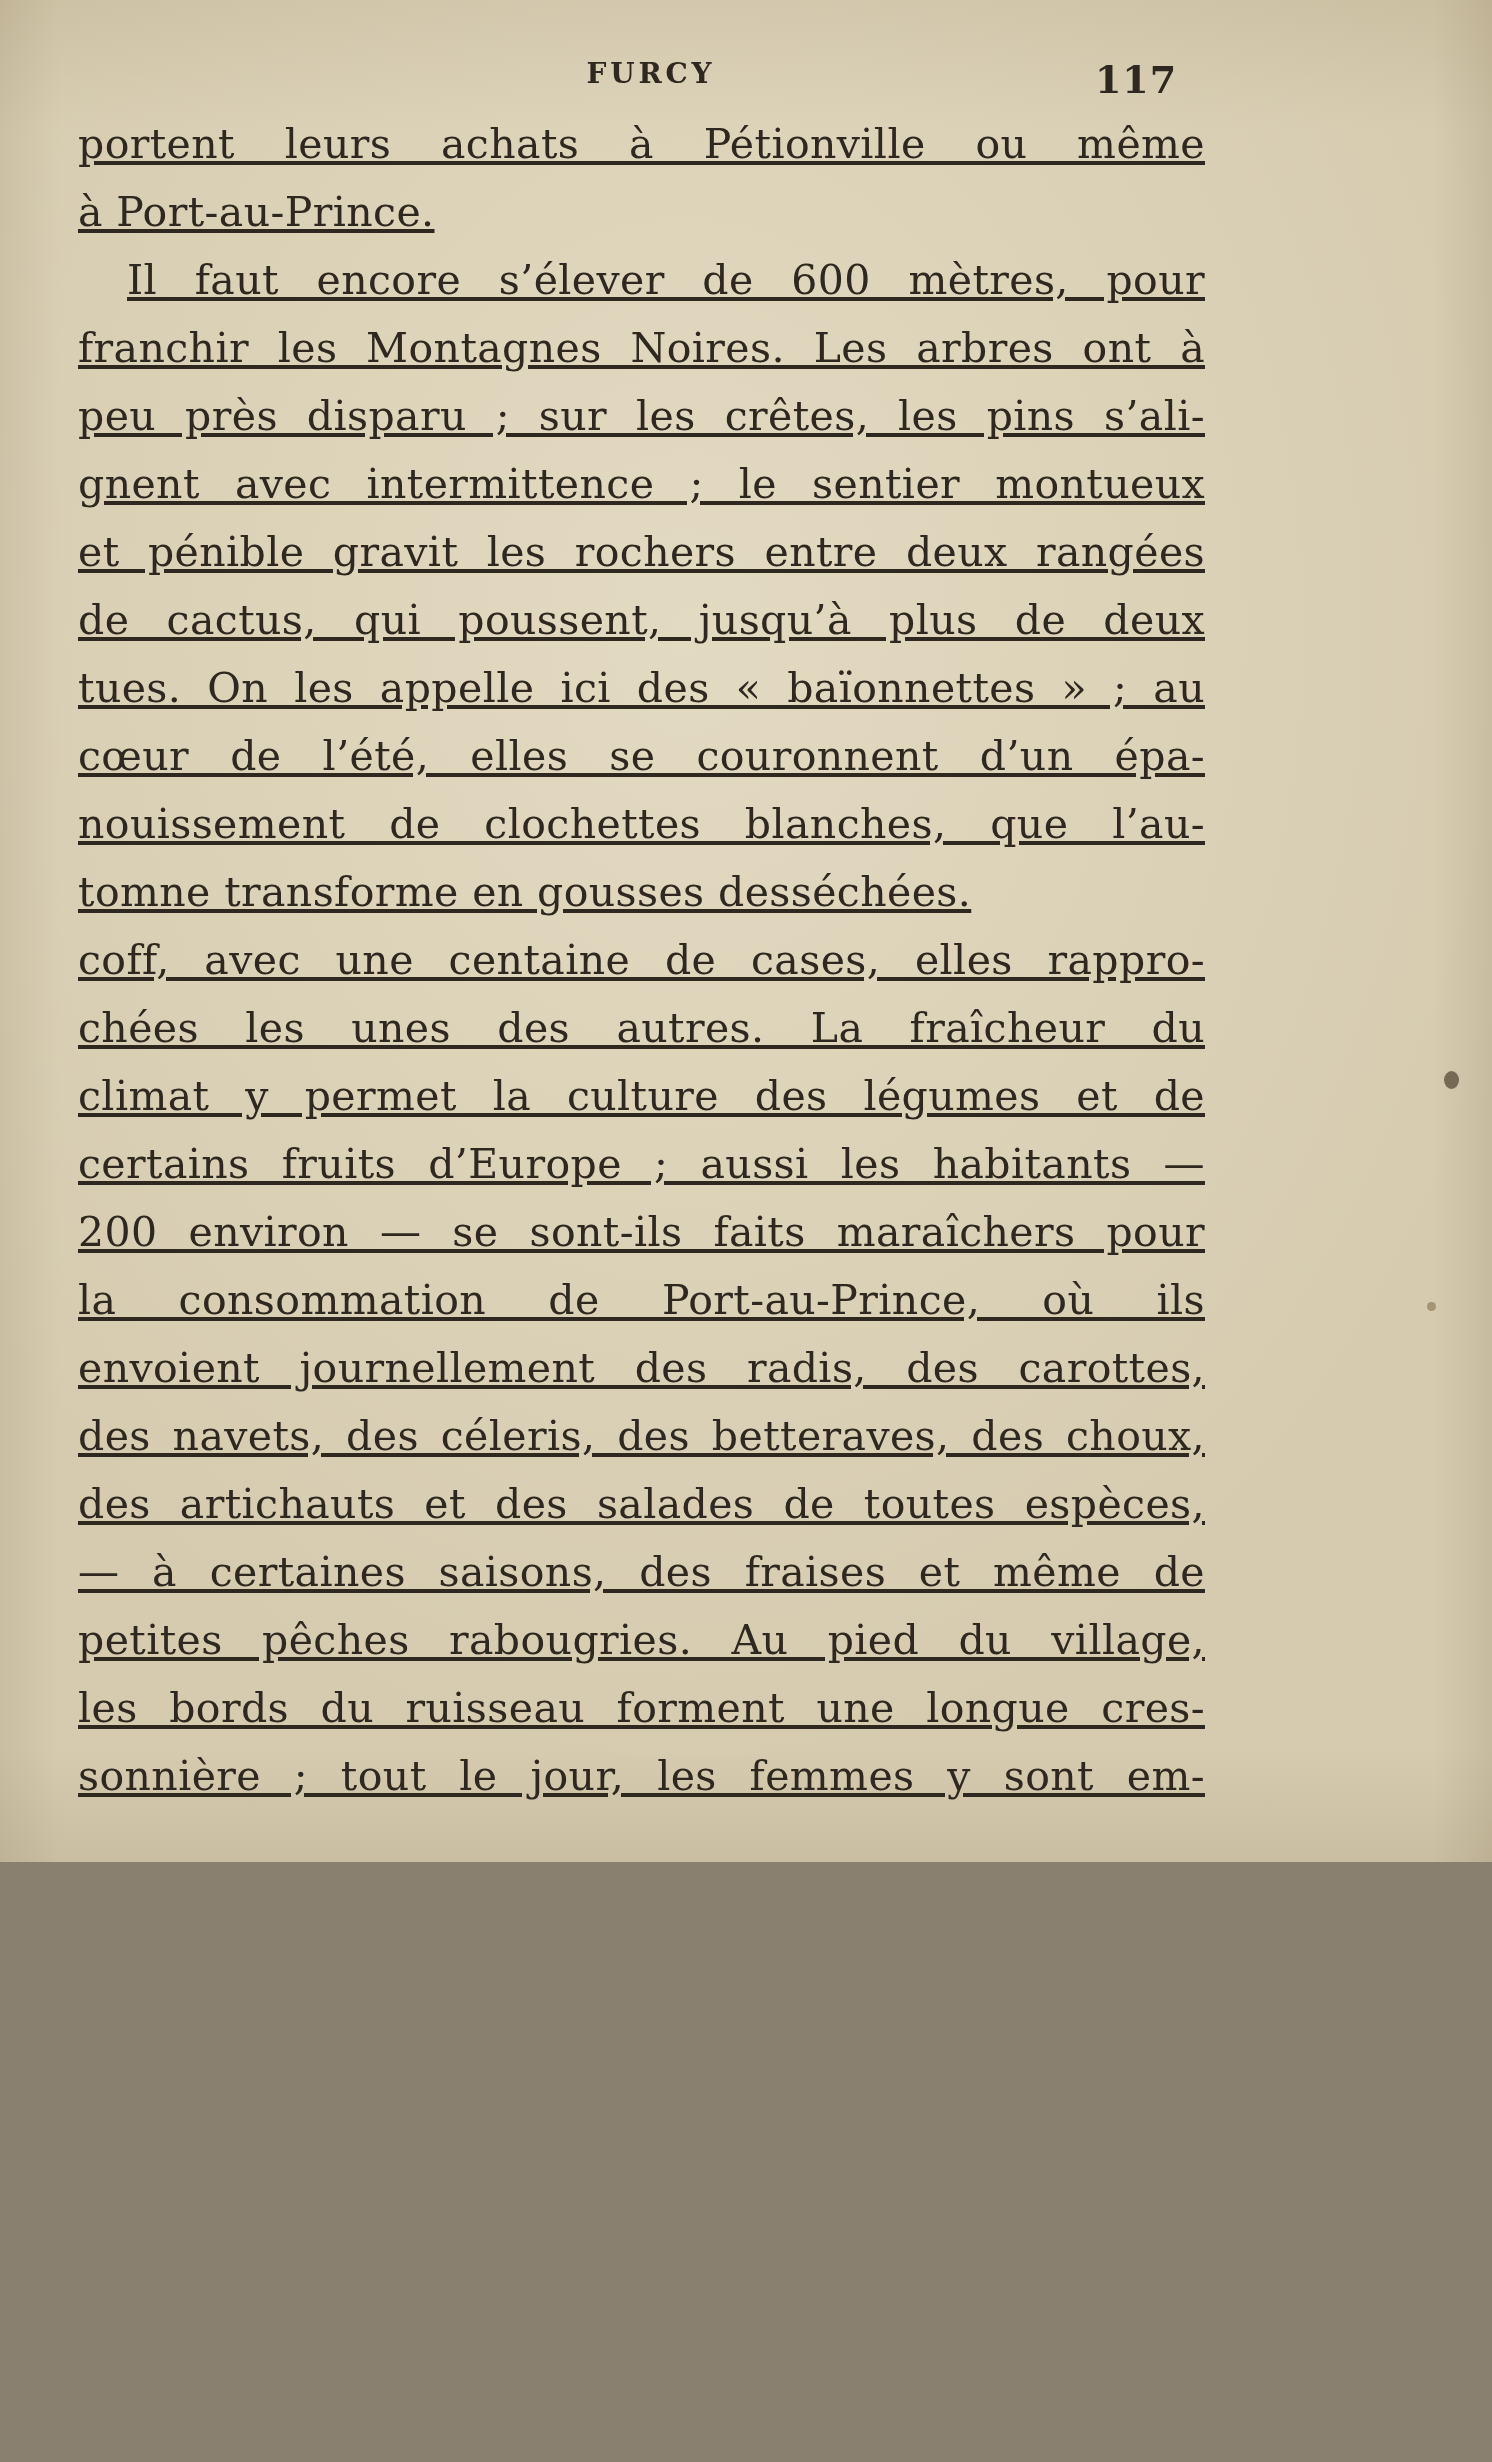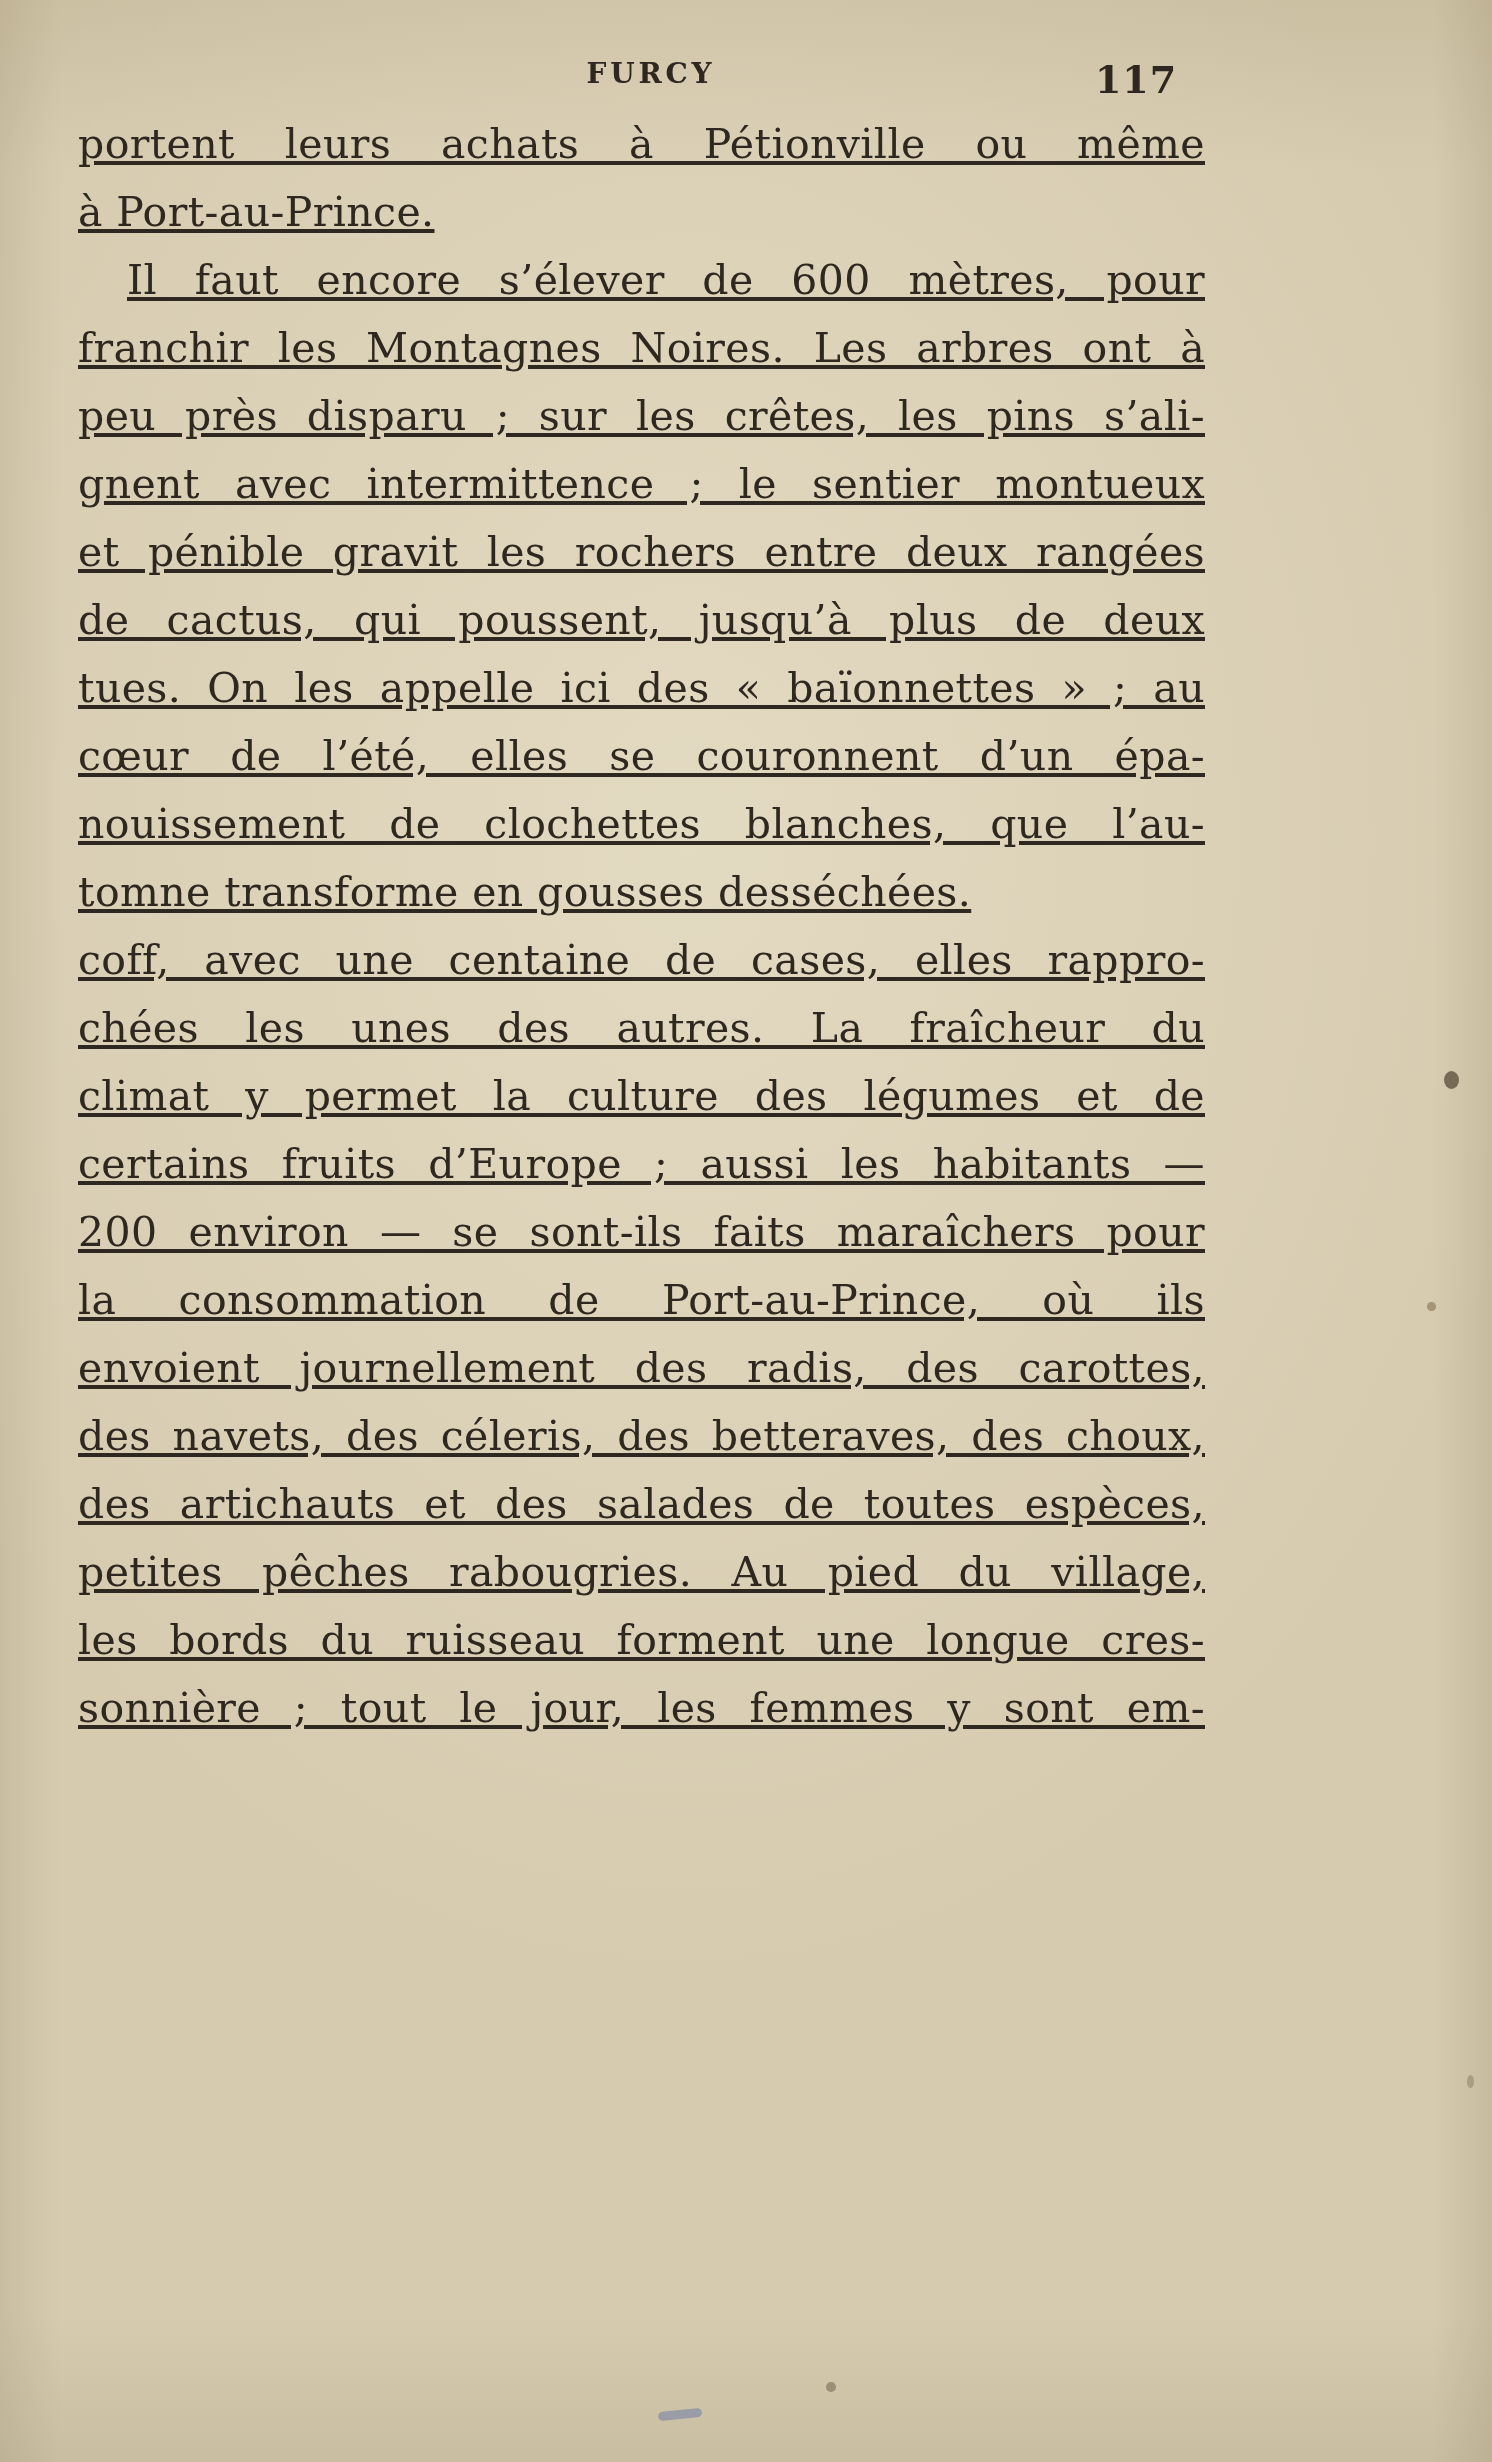--- a/index.html
+++ b/index.html
@@ -3,21 +3,21 @@
 <meta charset="utf-8">
 <style>
   html, body {
     margin: 0;
     padding: 0;
     background: #8a8070;
   }
   .page {
     position: relative;
     width: 1492px;
-    height: 2462px;
+    height: 1862px;
     overflow: hidden;
     color: var(--ink, #2e2820);
     background-color: var(--paper, #d6cbaf);
     background-image:
       radial-gradient(ellipse 1232px 1611px at 46% 34%, rgba(255,252,236,0.30), rgba(0,0,0,0) 72%),
       linear-gradient(90deg, rgba(110,92,62,0.12) 0%, rgba(0,0,0,0) 4%, rgba(0,0,0,0) 96%, rgba(110,92,62,0.14) 100%),
       linear-gradient(0deg, rgba(110,92,62,0.12) 0%, rgba(0,0,0,0) 6%, rgba(0,0,0,0) 93%, rgba(150,132,96,0.16) 100%);
     font-family: "DejaVu Serif", "Liberation Serif", serif;
   }
   .header-row {
@@ -107,20 +107,21 @@
     <div class="line left">tomne transforme en gousses desséchées.</div>
     <div class="line">coff, avec une centaine de cases, elles rappro-</div>
     <div class="line">chées les unes des autres. La fraîcheur du</div>
     <div class="line">climat y permet la culture des légumes et de</div>
     <div class="line">certains fruits d’Europe ; aussi les habitants —</div>
     <div class="line">200 environ — se sont-ils faits maraîchers pour</div>
     <div class="line">la consommation de Port-au-Prince, où ils</div>
     <div class="line">envoient journellement des radis, des carottes,</div>
     <div class="line">des navets, des céleris, des betteraves, des choux,</div>
     <div class="line">des artichauts et des salades de toutes espèces,</div>
+    <div class="line">— à certaines saisons, des fraises et même de</div>
     <div class="line">petites pêches rabougries. Au pied du village,</div>
     <div class="line">les bords du ruisseau forment une longue cres-</div>
     <div class="line">sonnière ; tout le jour, les femmes y sont em-</div>
   </div>
 
   <div class="ink-spot spot-a"></div>
   <div class="ink-spot spot-b"></div>
   <div class="ink-spot spot-c"></div>
   <div class="ink-spot edge-fleck"></div>
   <div class="blue-dash"></div>

